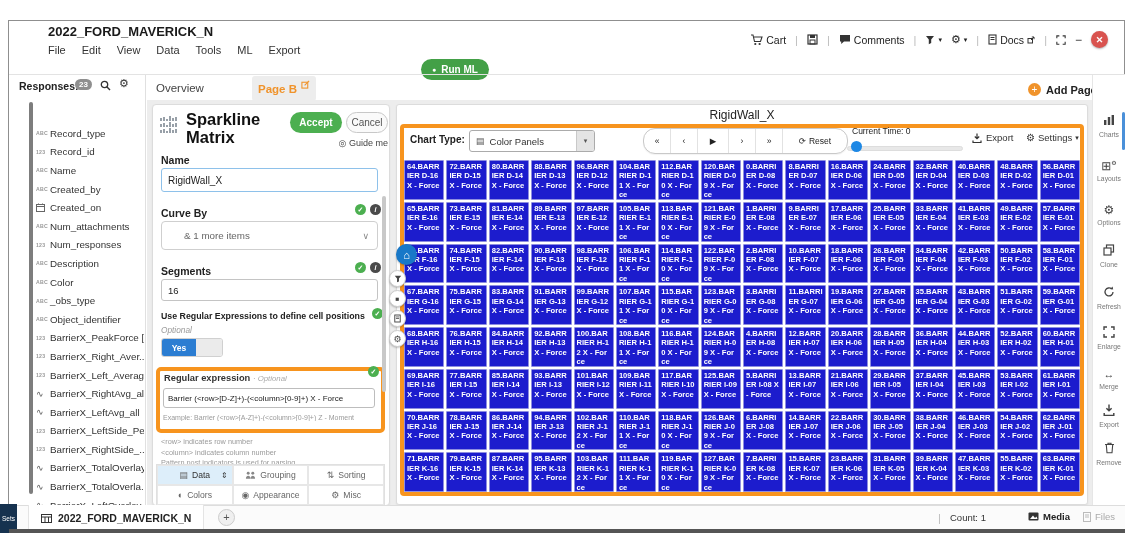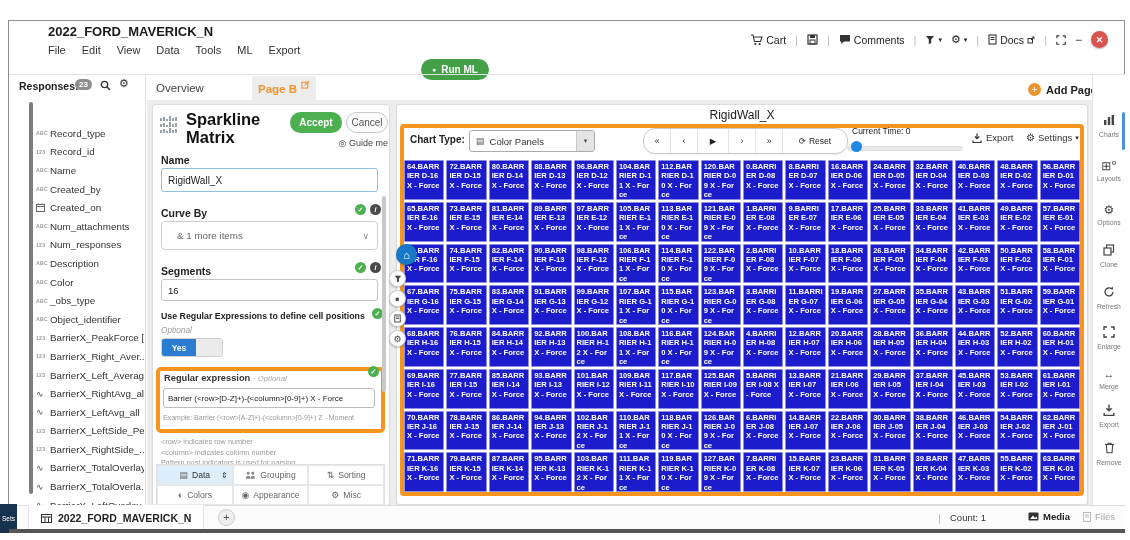--- a/index.html
+++ b/index.html
@@ -323,21 +323,21 @@
   <div class="a lbl" style="left:161px;top:154px;">Name</div>
   <input class="inp" style="left: 161px; top: 168px; width: 217px; height: 24px; border-color: rgb(142, 193, 234); font-size: 10px;" value="RigidWall_X">
 
   <div class="a lbl" style="left:161px;top:207px;">Curve By</div>
   <span class="a chk" style="left:355px;top:204px;">
       <span>✓</span>
     </span>
   <span class="a inf" style="left:370px;top:204px;">
       <span>i</span>
     </span>
-  <div class="a" style="left:161px;top:221px;width:217px;height:29px;border:1px solid #cfcfcf;border-radius:4px;background:#fff;box-sizing:border-box;display:flex;align-items:center;">
+  <div class="a" style="left:161px;top:221px;width:217px;height:29px;border:1px solid #cfcfcf;border-radius:4px;background:#fff;box-sizing:border-box;display:flex;align-items:center;padding-left:7px;">
     <span style="flex:1;padding-left:15px;font-size:9.8px;color:#666;">&amp; 1 more items</span>
     <span style="padding-right:8px;font-size:9px;color:#888;">∨</span>
   </div>
 
   <div class="a lbl" style="left:161px;top:265px;">Segments</div>
   <span class="a chk" style="left:355px;top:262px;">
       <span>✓</span>
     </span>
   <span class="a inf" style="left:370px;top:262px;">
       <span>i</span>

